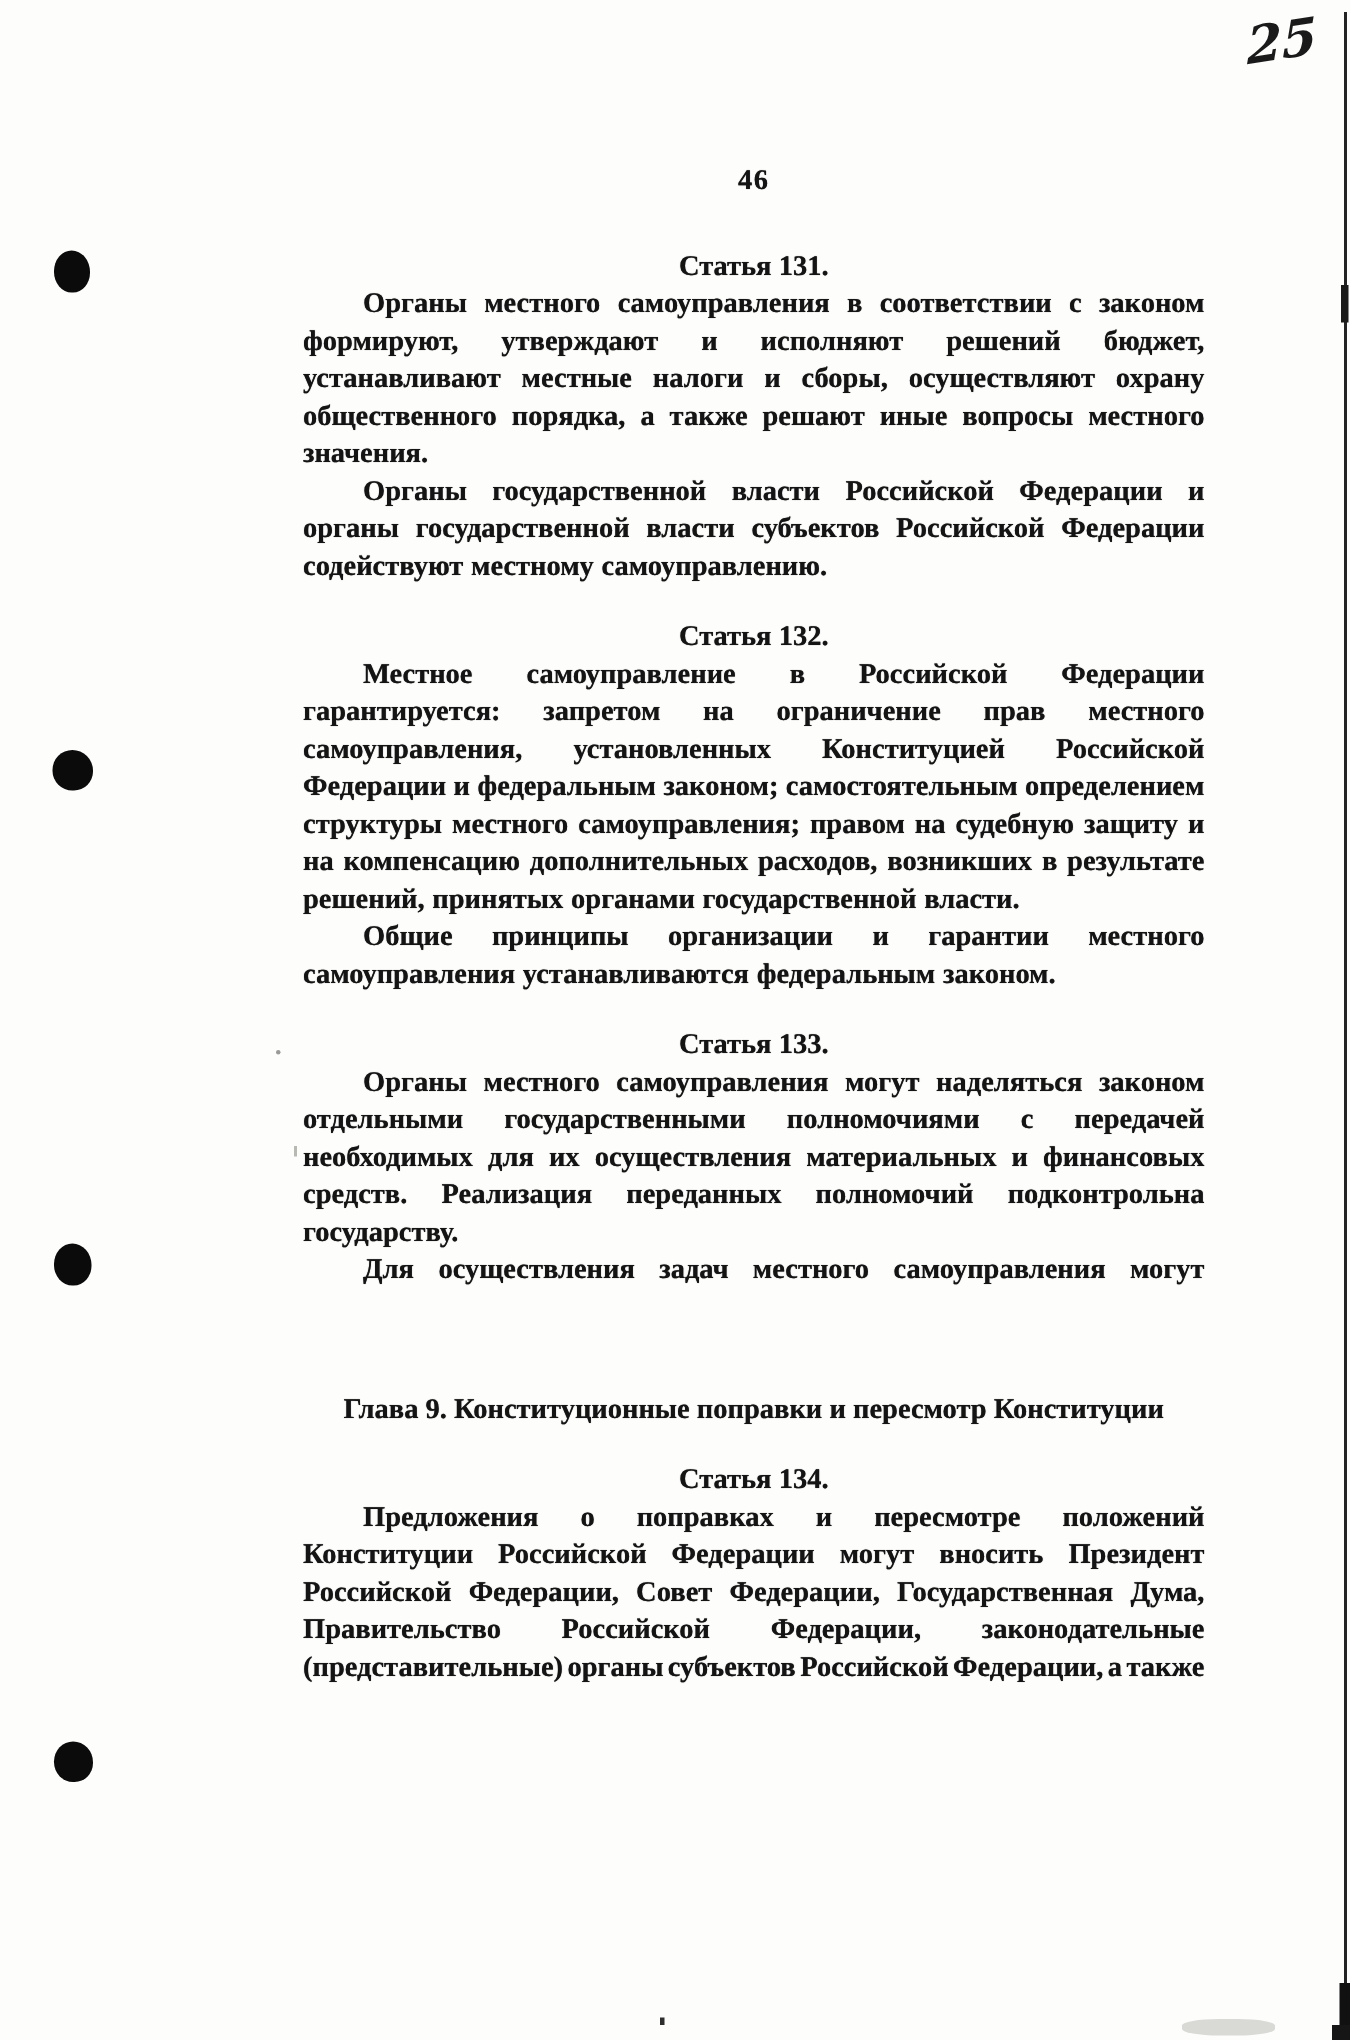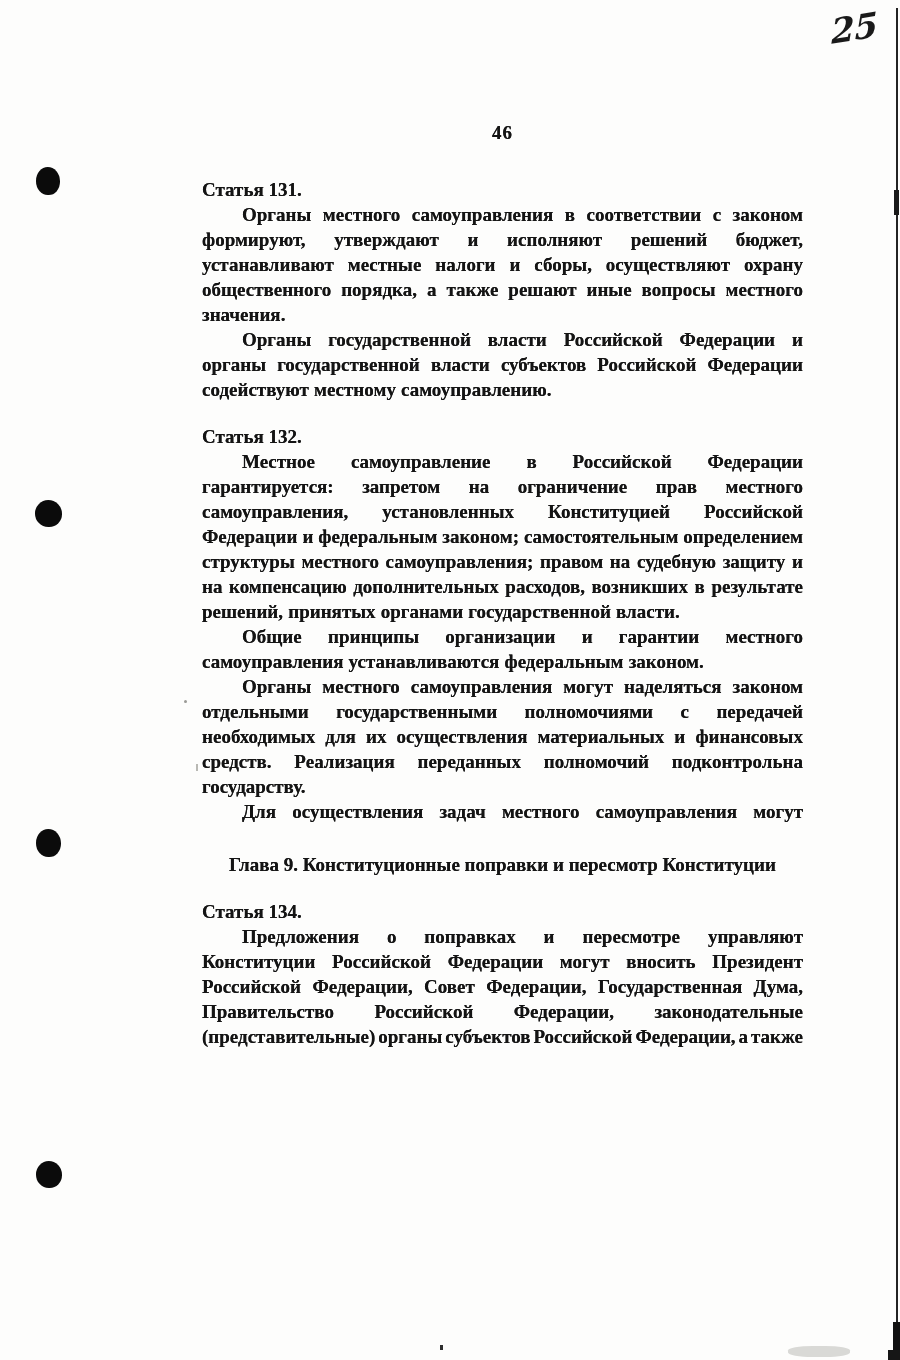--- a/index.html
+++ b/index.html
@@ -8,40 +8,40 @@
     width: 900px;
     height: 1360px;
     background: #fdfdfc;
     overflow: hidden;
     font-family: "Liberation Serif", serif;
     color: #141414;
   }
   .content {
     position: absolute;
     left: 202px;
-    top: 16px;
+    top: 4px;
     width: 601px;
     padding-top: 104px;
     font-size: 19px;
     font-weight: bold;
     line-height: 25px;
     text-shadow: 0 0 0.5px rgba(10,10,10,0.85);
   }
   .page-number {
     text-align: center;
     letter-spacing: 1px;
   }
   .article-heading {
-    text-align: left;
+    text-align: center;
     margin-top: 22px;
   }
   .blocks > .article-heading:first-child { margin-top: 32px; }
   .chapter-heading {
     text-align: center;
-    margin-top: 28px;
+    margin-top: 68px;
   }
   .paragraph { margin: 0; font-family: Liberation Serif, serif; }
   .line {
     display: flex;
     justify-content: space-between;
     height: 25px;
     overflow: hidden;
     white-space: nowrap;
   }
   .line.first { padding-left: 40px; }
@@ -236,20 +236,21 @@
             <span>гарантии</span>
             <span>местного</span>
           </div>
           <div class="line last">
             <span>самоуправления</span>
             <span>устанавливаются</span>
             <span>федеральным</span>
             <span>законом.</span>
           </div>
         </div>
+        <div class="article-heading">Статья 133.</div>
         <div class="paragraph">
           <div class="line first">
             <span>Органы</span>
             <span>местного</span>
             <span>самоуправления</span>
             <span>могут</span>
             <span>наделяться</span>
             <span>законом</span>
           </div>
           <div class="line">
@@ -291,21 +292,21 @@
         </div>
         <div class="chapter-heading">Глава 9. Конституционные поправки и пересмотр Конституции</div>
         <div class="article-heading">Статья 134.</div>
         <div class="paragraph">
           <div class="line first">
             <span>Предложения</span>
             <span>о</span>
             <span>поправках</span>
             <span>и</span>
             <span>пересмотре</span>
-            <span>управляют</span>
+            <span>положений</span>
           </div>
           <div class="line">
             <span>Конституции</span>
             <span>Российской</span>
             <span>Федерации</span>
             <span>могут</span>
             <span>вносить</span>
             <span>Президент</span>
           </div>
           <div class="line">

